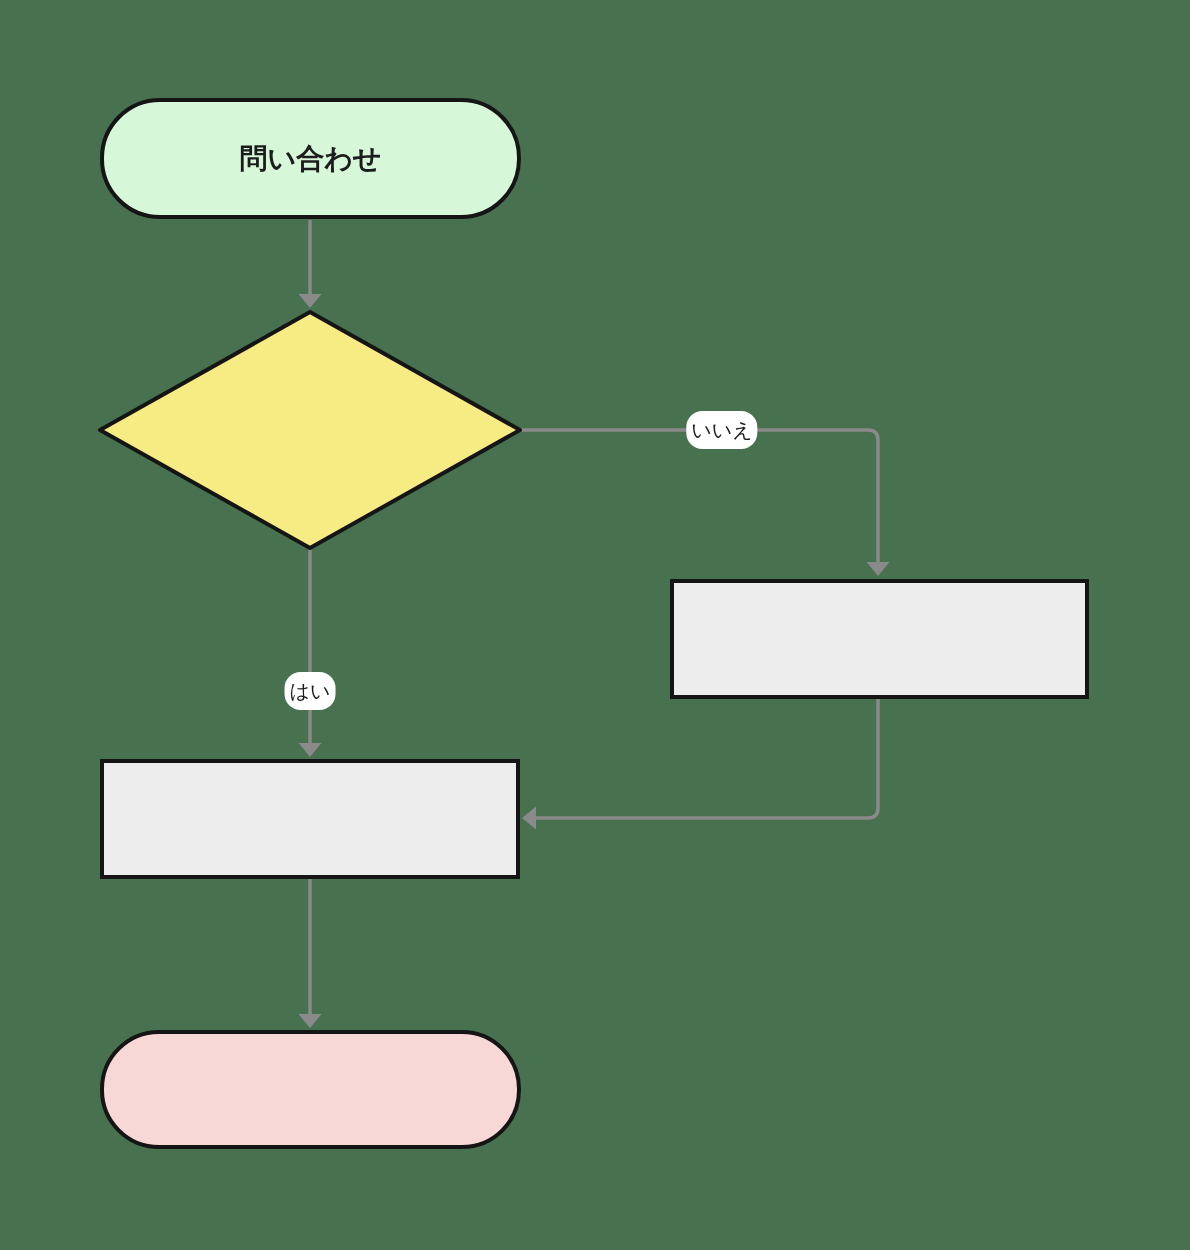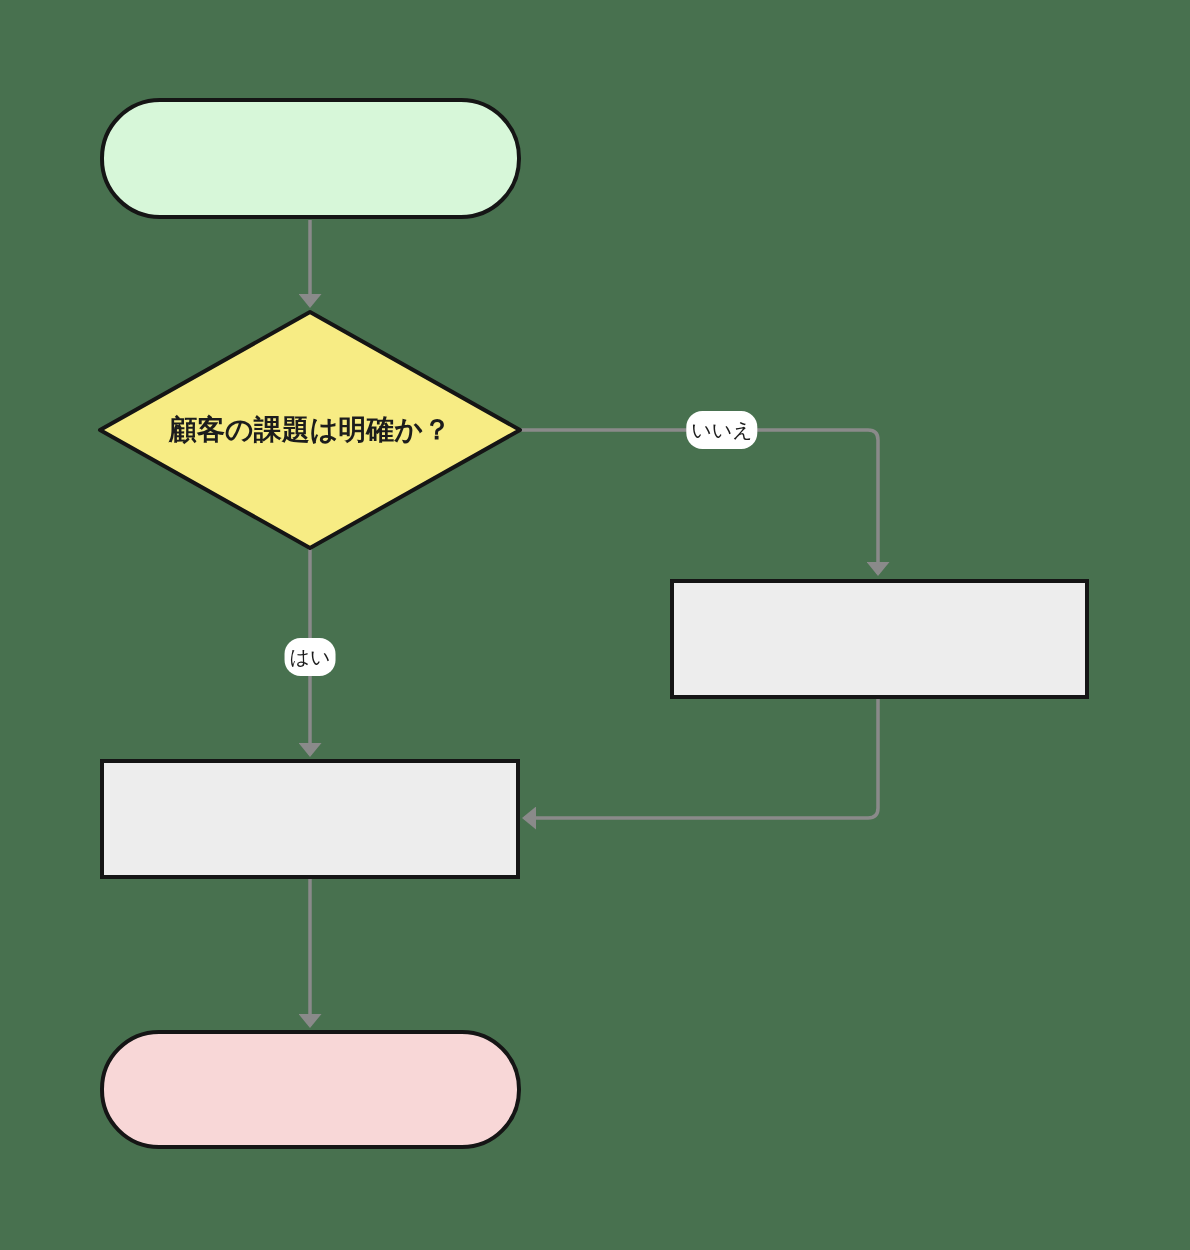--- a/index.html
+++ b/index.html
@@ -67,23 +67,23 @@
     <path class="connector" d="M878 698 L878 808 Q878 818 868 818 L524 818" marker-end="url(#arrowhead)" stroke="#8a8a8a"></path>
     <path class="connector" d="M310 878 L310 1026" marker-end="url(#arrowhead)" stroke="#8a8a8a"></path>
 
     <rect class="shape" x="102" y="100" width="417" height="117" rx="58" ry="58" fill="#d7f7d9"></rect>
     <polygon class="shape" points="310,312 520,430 310,548 100,430" stroke-linejoin="round" fill="#f7ec84"></polygon>
     <rect class="shape" x="672" y="581" width="415" height="116" fill="#ededed"></rect>
     <rect class="shape" x="102" y="761" width="416" height="116" fill="#ededed"></rect>
     <rect class="shape" x="102" y="1032" width="417" height="115" rx="57" ry="57" fill="#f8d7d7"></rect>
   </svg>
 
+  <div class="node-label" style="left:102px; top:100px; width:417px; height:117px;">問い合わせ</div>
 
-  <div class="node-label" style="left:100px; top:312px; width:420px; height:236px;">顧客の課題は明確か？</div>
 
 
 
 
   <div class="edge-label" style="left:722px; top:430px;">いいえ</div>
 
-  <div class="edge-label" style="left:310px; top:657px;">はい</div>
+  <div class="edge-label" style="left:310px; top:691px;">はい</div>
 
 </div>
 
 </body></html>

